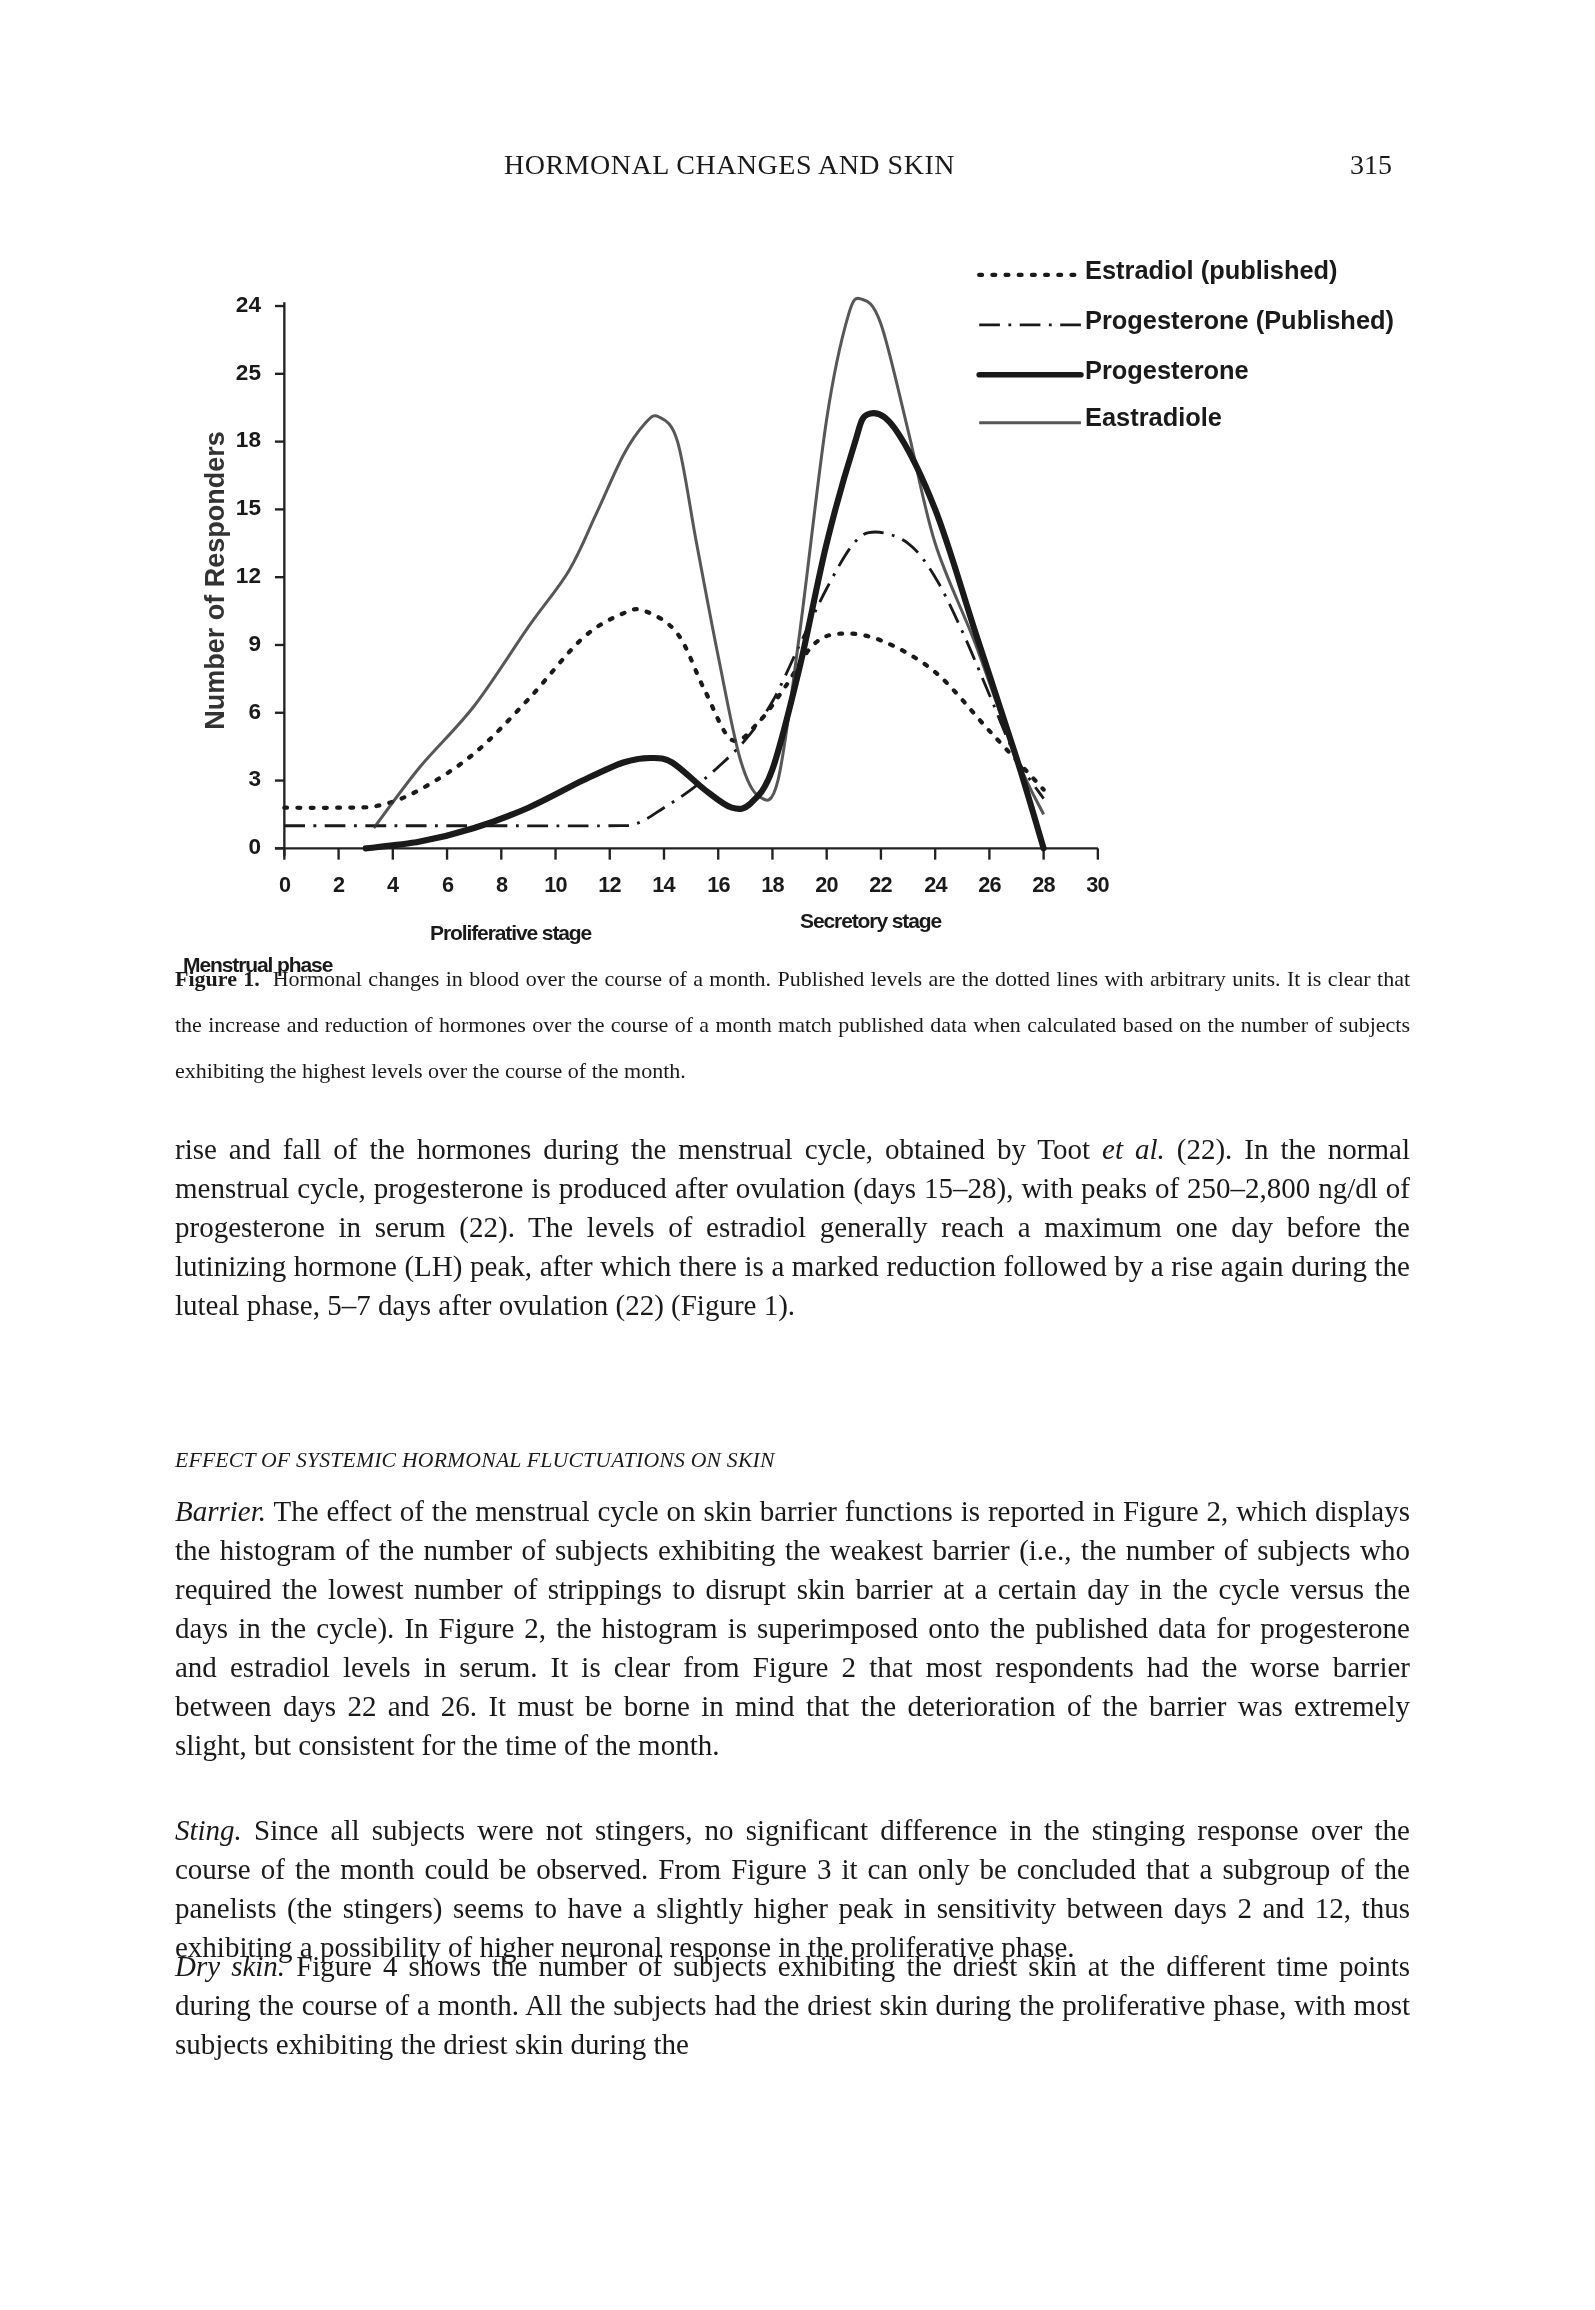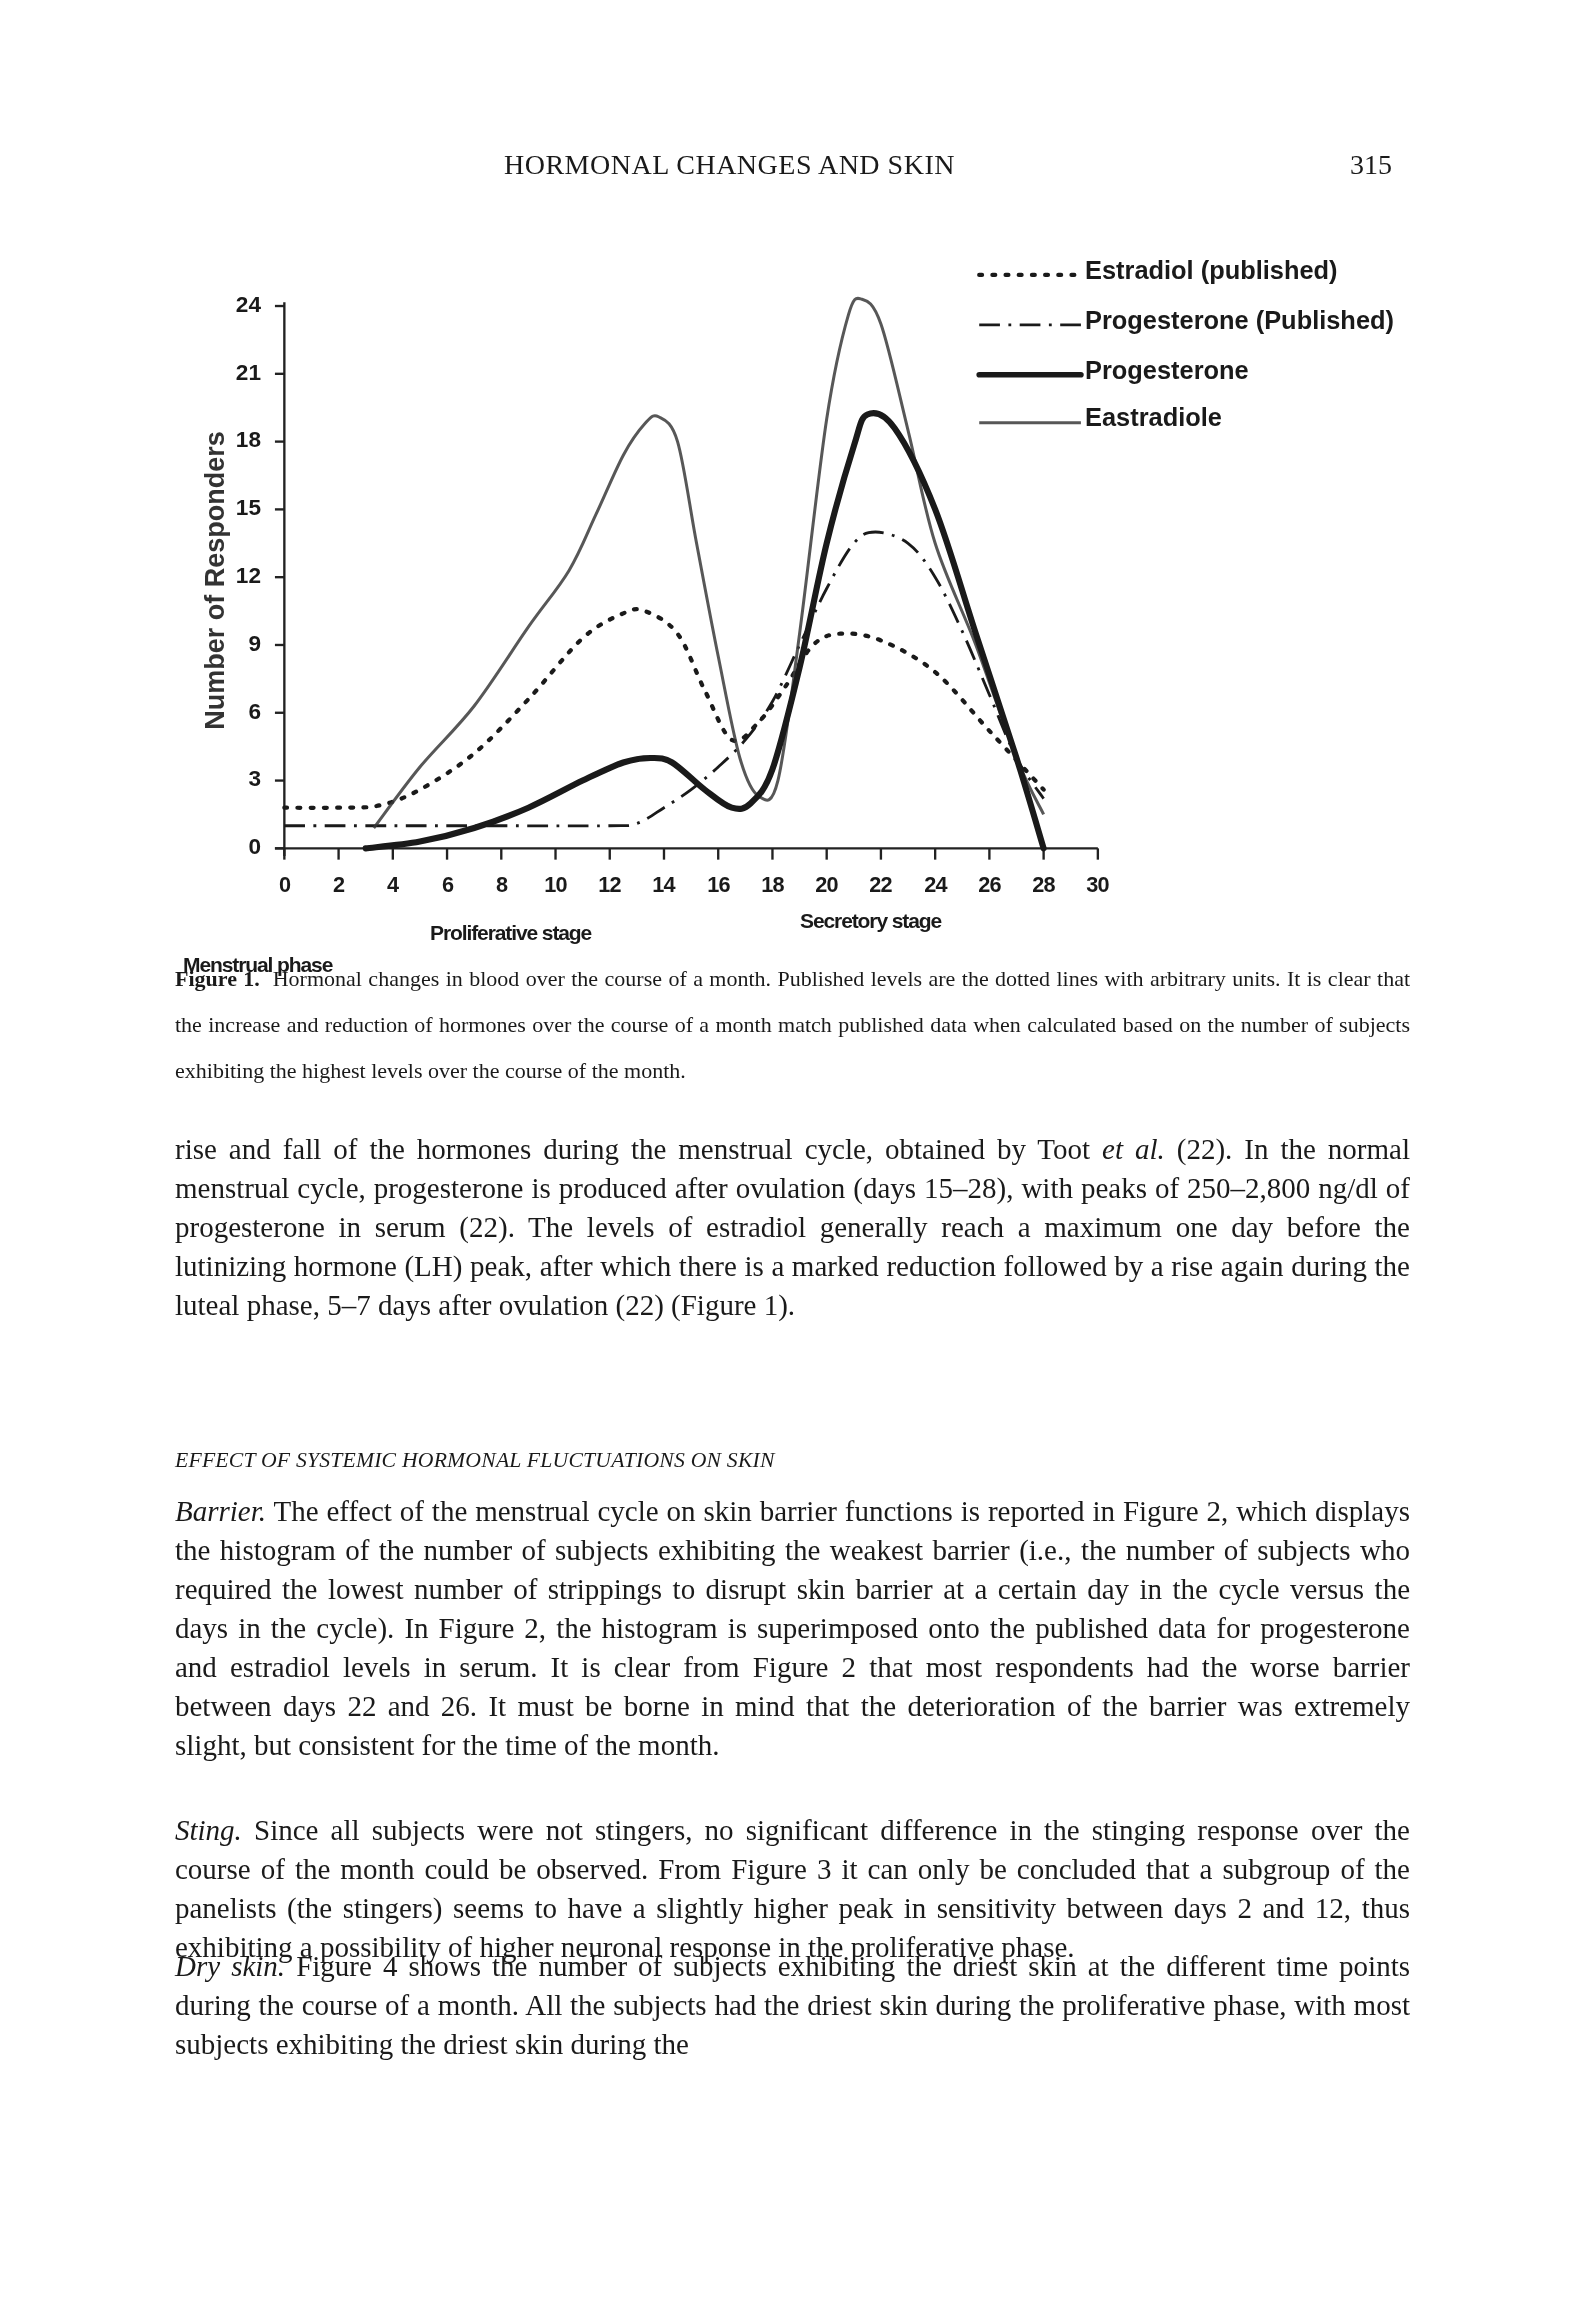--- a/index.html
+++ b/index.html
@@ -70,21 +70,21 @@
     <g id="legend-lines">
         <line x1="1040" y1="292" x2="1148" y2="292" stroke="#1a1a1a" stroke-width="4.5" stroke-dasharray="3 11" stroke-linecap="round"></line>
         <line x1="1040" y1="345" x2="1148" y2="345" stroke="#1a1a1a" stroke-width="3" stroke-dasharray="22 9 3 9"></line>
         <line x1="1040" y1="398" x2="1148" y2="398" stroke="#1a1a1a" stroke-width="6" stroke-linecap="round"></line>
         <line x1="1040" y1="449" x2="1148" y2="449" stroke="#3a3a3a" stroke-width="3.2" stroke-opacity="0.85"></line>
       </g>
   </svg>
   <div id="y-axis-label" class="sans">Number of Responders</div>
   <div id="ytick-labels">
       <div class="ytick-label sans" style="left: 205px; top: 292px;">24</div>
-      <div class="ytick-label sans" style="left: 205px; top: 360px;">21</div>
+      <div class="ytick-label sans" style="left: 205px; top: 360px;">25</div>
       <div class="ytick-label sans" style="left: 205px; top: 427px;">18</div>
       <div class="ytick-label sans" style="left: 205px; top: 495px;">15</div>
       <div class="ytick-label sans" style="left: 205px; top: 563px;">12</div>
       <div class="ytick-label sans" style="left: 205px; top: 631px;">9</div>
       <div class="ytick-label sans" style="left: 205px; top: 699px;">6</div>
       <div class="ytick-label sans" style="left: 205px; top: 766px;">3</div>
       <div class="ytick-label sans" style="left: 205px; top: 834px;">0</div>
     </div>
   <div id="xtick-labels">
       <div class="xtick-label sans" style="left: 261px; top: 872px;">0</div>

